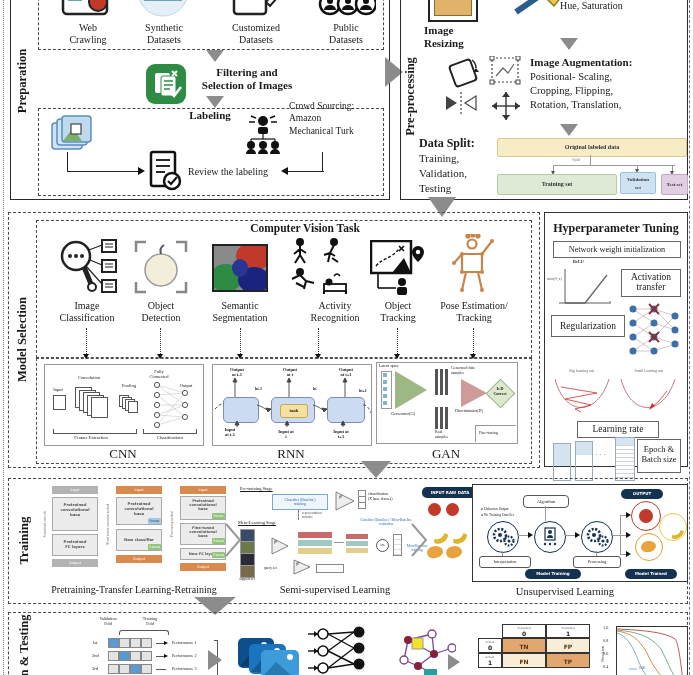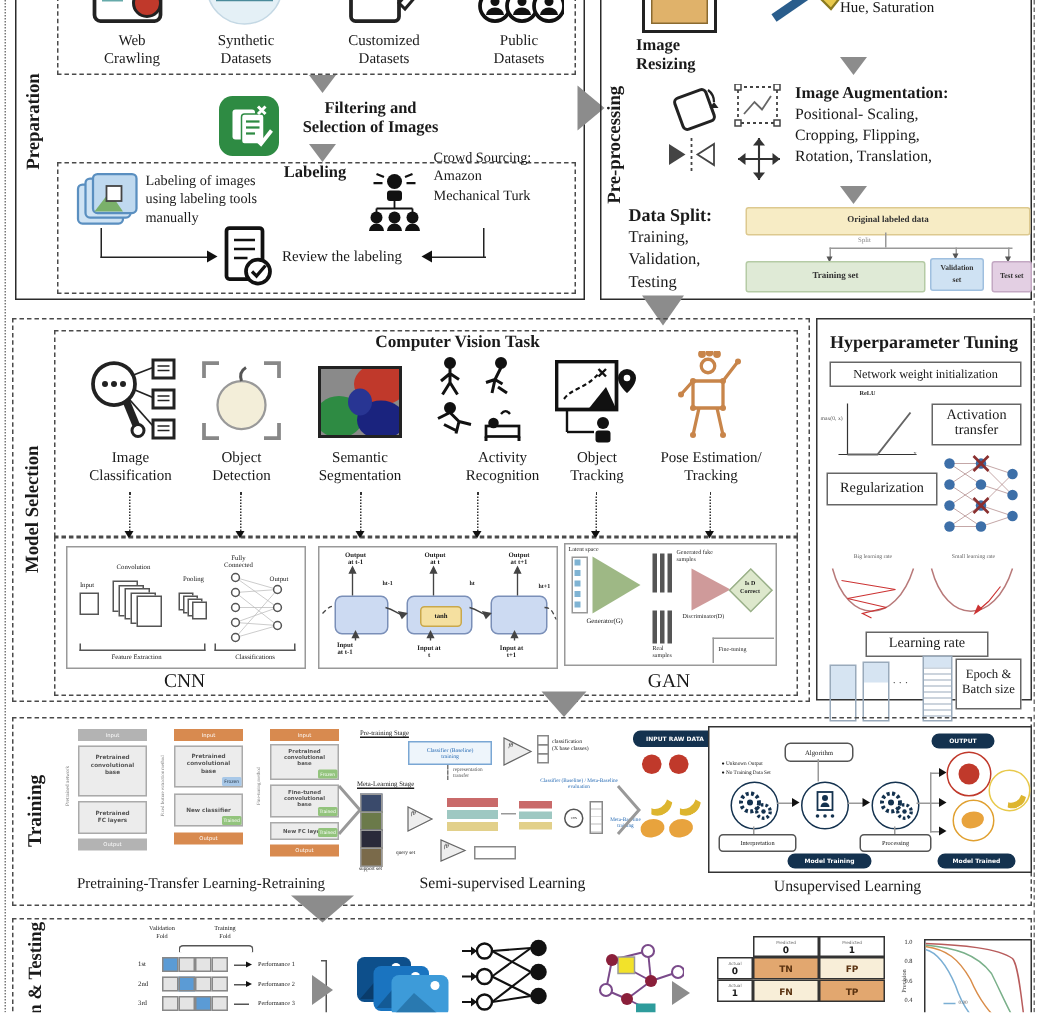--- a/index.html
+++ b/index.html
@@ -108,23 +108,20 @@
   <div class="abs dash" style="left:38px;top:108px;width:344px;height:86px"></div>
   <div class="abs t c b" style="left:180px;top:109px;width:60px;font-size:11px">Labeling</div>
 
   <svg class="abs" style="left:50px;top:114px" width="42" height="38">
     <rect x="2" y="9" width="30" height="26" rx="3" fill="#cfe3f4" stroke="#5a8fc0" stroke-width="1.5"></rect>
     <rect x="7" y="5" width="30" height="26" rx="3" fill="#cfe3f4" stroke="#5a8fc0" stroke-width="1.5"></rect>
     <rect x="12" y="2" width="29" height="26" rx="3" fill="#bfd9ef" stroke="#5a8fc0" stroke-width="1.5"></rect>
     <polygon points="13,27 23,14 32,27" fill="#7ab06a"></polygon>
     <rect x="21" y="10" width="10" height="10" fill="#fff" stroke="#444" stroke-width="1.2"></rect>
   </svg>
-  <div class="abs t pre" style="left:97px;top:115px;width:88px;font-size:9.5px;line-height:1.3">Labeling of images
-using labeling tools
-manually</div>
 
   <svg class="abs" style="left:243px;top:112px" width="40" height="44">
     <circle cx="20" cy="9" r="5" fill="#111"></circle>
     <rect x="15" y="15" width="10" height="7" rx="2" fill="#111"></rect>
     <path d="M8,4 l5,2 M32,4 l-5,2 M6,10 h6 M34,10 h-6" stroke="#111" stroke-width="1.5"></path>
     <line x1="20" y1="22" x2="20" y2="27" stroke="#111" stroke-width="1.2"></line>
     <line x1="8" y1="27" x2="32" y2="27" stroke="#111" stroke-width="1.2"></line>
     <line x1="8" y1="27" x2="8" y2="30" stroke="#111" stroke-width="1.2"></line>
     <line x1="32" y1="27" x2="32" y2="30" stroke="#111" stroke-width="1.2"></line>
     <circle cx="8" cy="33" r="4" fill="#111"></circle>
@@ -421,20 +418,21 @@
           <polygon points="132,13 130,17 134,17" fill="#444"></polygon>
         <path d="M44,40 C52,42 52,46 58,44"></path>
           <polygon points="58,44 53,43 55,47" fill="#444"></polygon>
         <path d="M100,40 C108,42 108,46 114,44"></path>
           <polygon points="114,44 109,43 111,47" fill="#444"></polygon>
         <path d="M150,40 C156,40 156,46 158,48" stroke-dasharray="3,2"></path>
         <path d="M2,44 C6,40 8,38 10,40" stroke-dasharray="3,2"></path>
       </g>
     </svg>
   </div>
+  <div class="abs t c" style="left:212px;top:446px;width:158px;font-size:13px">RNN</div>
 
   <div class="abs" style="left:376px;top:362px;width:140px;height:80px;border:1px solid #999;background:#fff">
     <div class="abs t" style="left:2px;top:1px;width:44px;font-size:4px">Latent space</div>
     <div class="abs" style="left:4px;top:8px;width:9px;height:36px;border:0.8px solid #999"></div>
     <div class="abs" style="left:6px;top:10px;width:4px;height:4px;background:#7fb3d3"></div>
     <div class="abs" style="left:6px;top:17px;width:4px;height:4px;background:#7fb3d3"></div>
     <div class="abs" style="left:6px;top:24px;width:4px;height:4px;background:#7fb3d3"></div>
     <div class="abs" style="left:6px;top:31px;width:4px;height:4px;background:#7fb3d3"></div>
     <div class="abs" style="left:6px;top:38px;width:4px;height:4px;background:#7fb3d3"></div>
     <div class="abs" style="left:18px;top:8px;width:0;height:0;border-top:19px solid transparent;border-bottom:19px solid transparent;border-left:32px solid #9eb885"></div>

